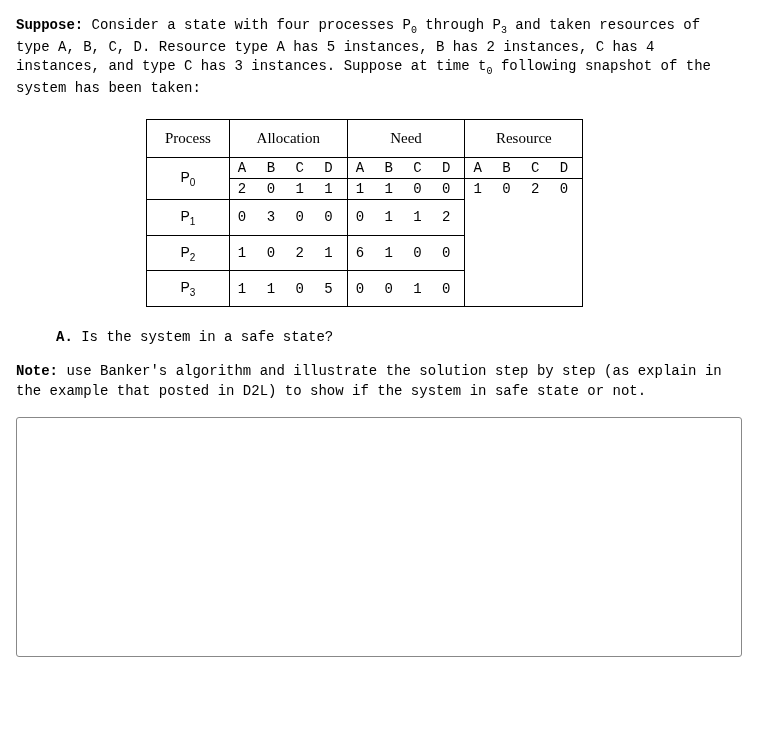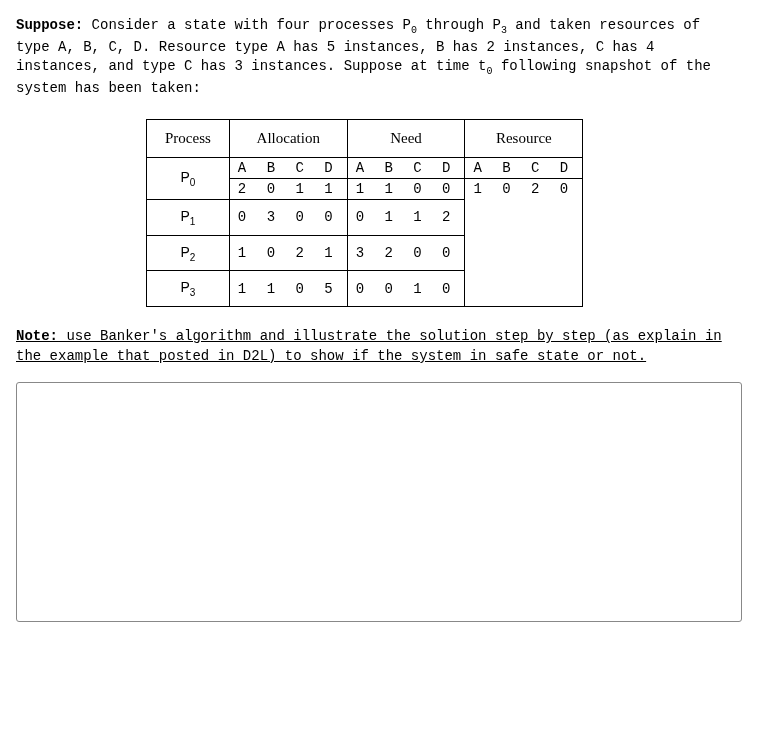--- a/index.html
+++ b/index.html
@@ -51,21 +51,20 @@
   .spaced {
     letter-spacing: 6px;
   }
   .sub-questions {
     margin: 0 0 14px 40px;
     line-height: 1.5;
   }
   .note {
     line-height: 1.4;
     margin-bottom: 16px;
-    text-decoration: underline;
   }
   .answer-box {
     border: 1px solid #888;
     border-radius: 3px;
     height: 240px;
     width: 100%;
     box-sizing: border-box;
   }
 </style>
 </head>
@@ -97,31 +96,32 @@
     <td class="spaced" rowspan="4" style="vertical-align:top;">1 0 2 0</td>
   </tr>
   <tr>
     <td class="process-col"><span>P</span><span class="sub">1</span></td>
     <td class="spaced">0 3 0 0</td>
     <td class="spaced">0 1 1 2</td>
   </tr>
   <tr>
     <td class="process-col"><span>P</span><span class="sub">2</span></td>
     <td class="spaced">1 0 2 1</td>
-    <td class="spaced">3 2 0 0</td>
+    <td class="spaced">6 1 0 0</td>
   </tr>
   <tr>
     <td class="process-col"><span>P</span><span class="sub">3</span></td>
     <td class="spaced">1 1 0 5</td>
     <td class="spaced">0 0 1 0</td>
   </tr>
 </tbody>
     </table>
 </div>
 
 <div class="sub-questions">
+  <div><span class="bold">A.</span><span> Is the system in a safe state?</span></div>
 </div>
 
 <div class="note">
   <span class="bold">Note:</span><span> use Banker's algorithm and illustrate the solution step by step (as explain in the example that posted in D2L) to show if the system in safe state or not.</span>
 </div>
 
 <div class="answer-box"></div>
 
 </body></html>

